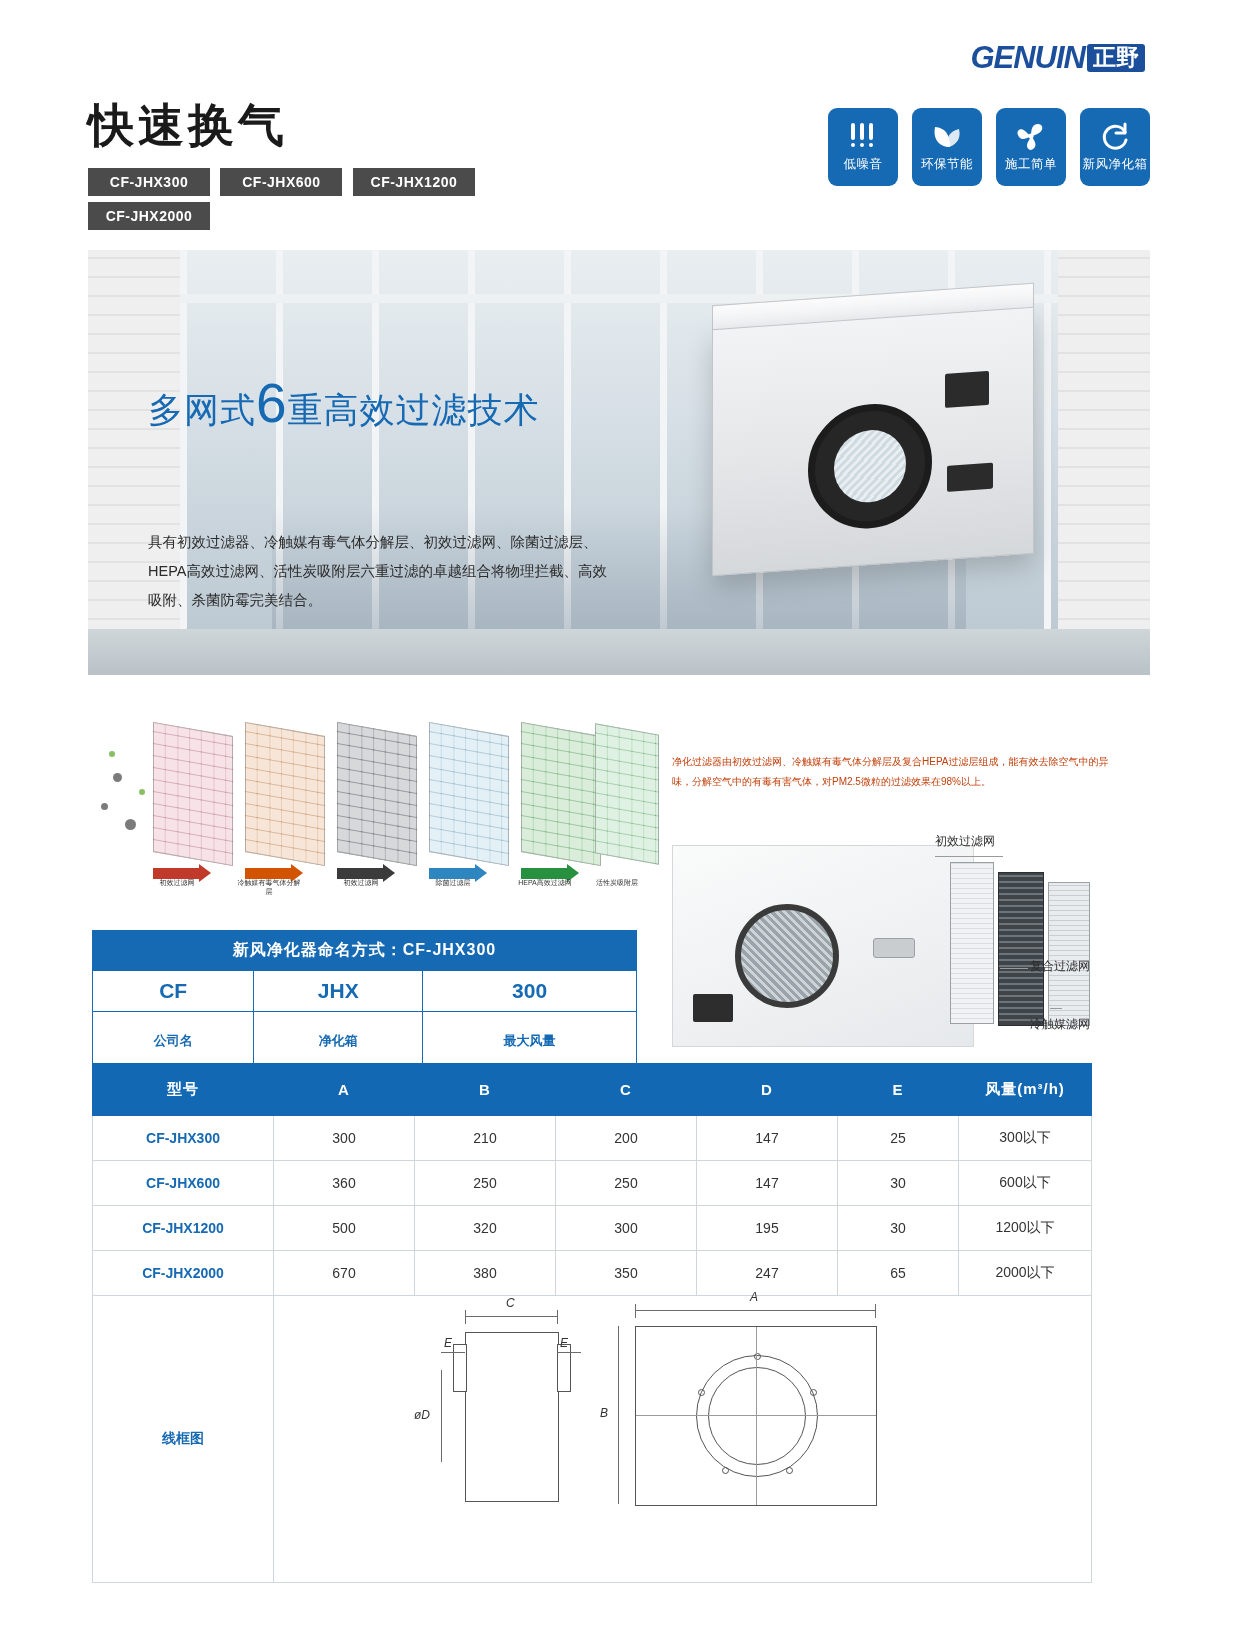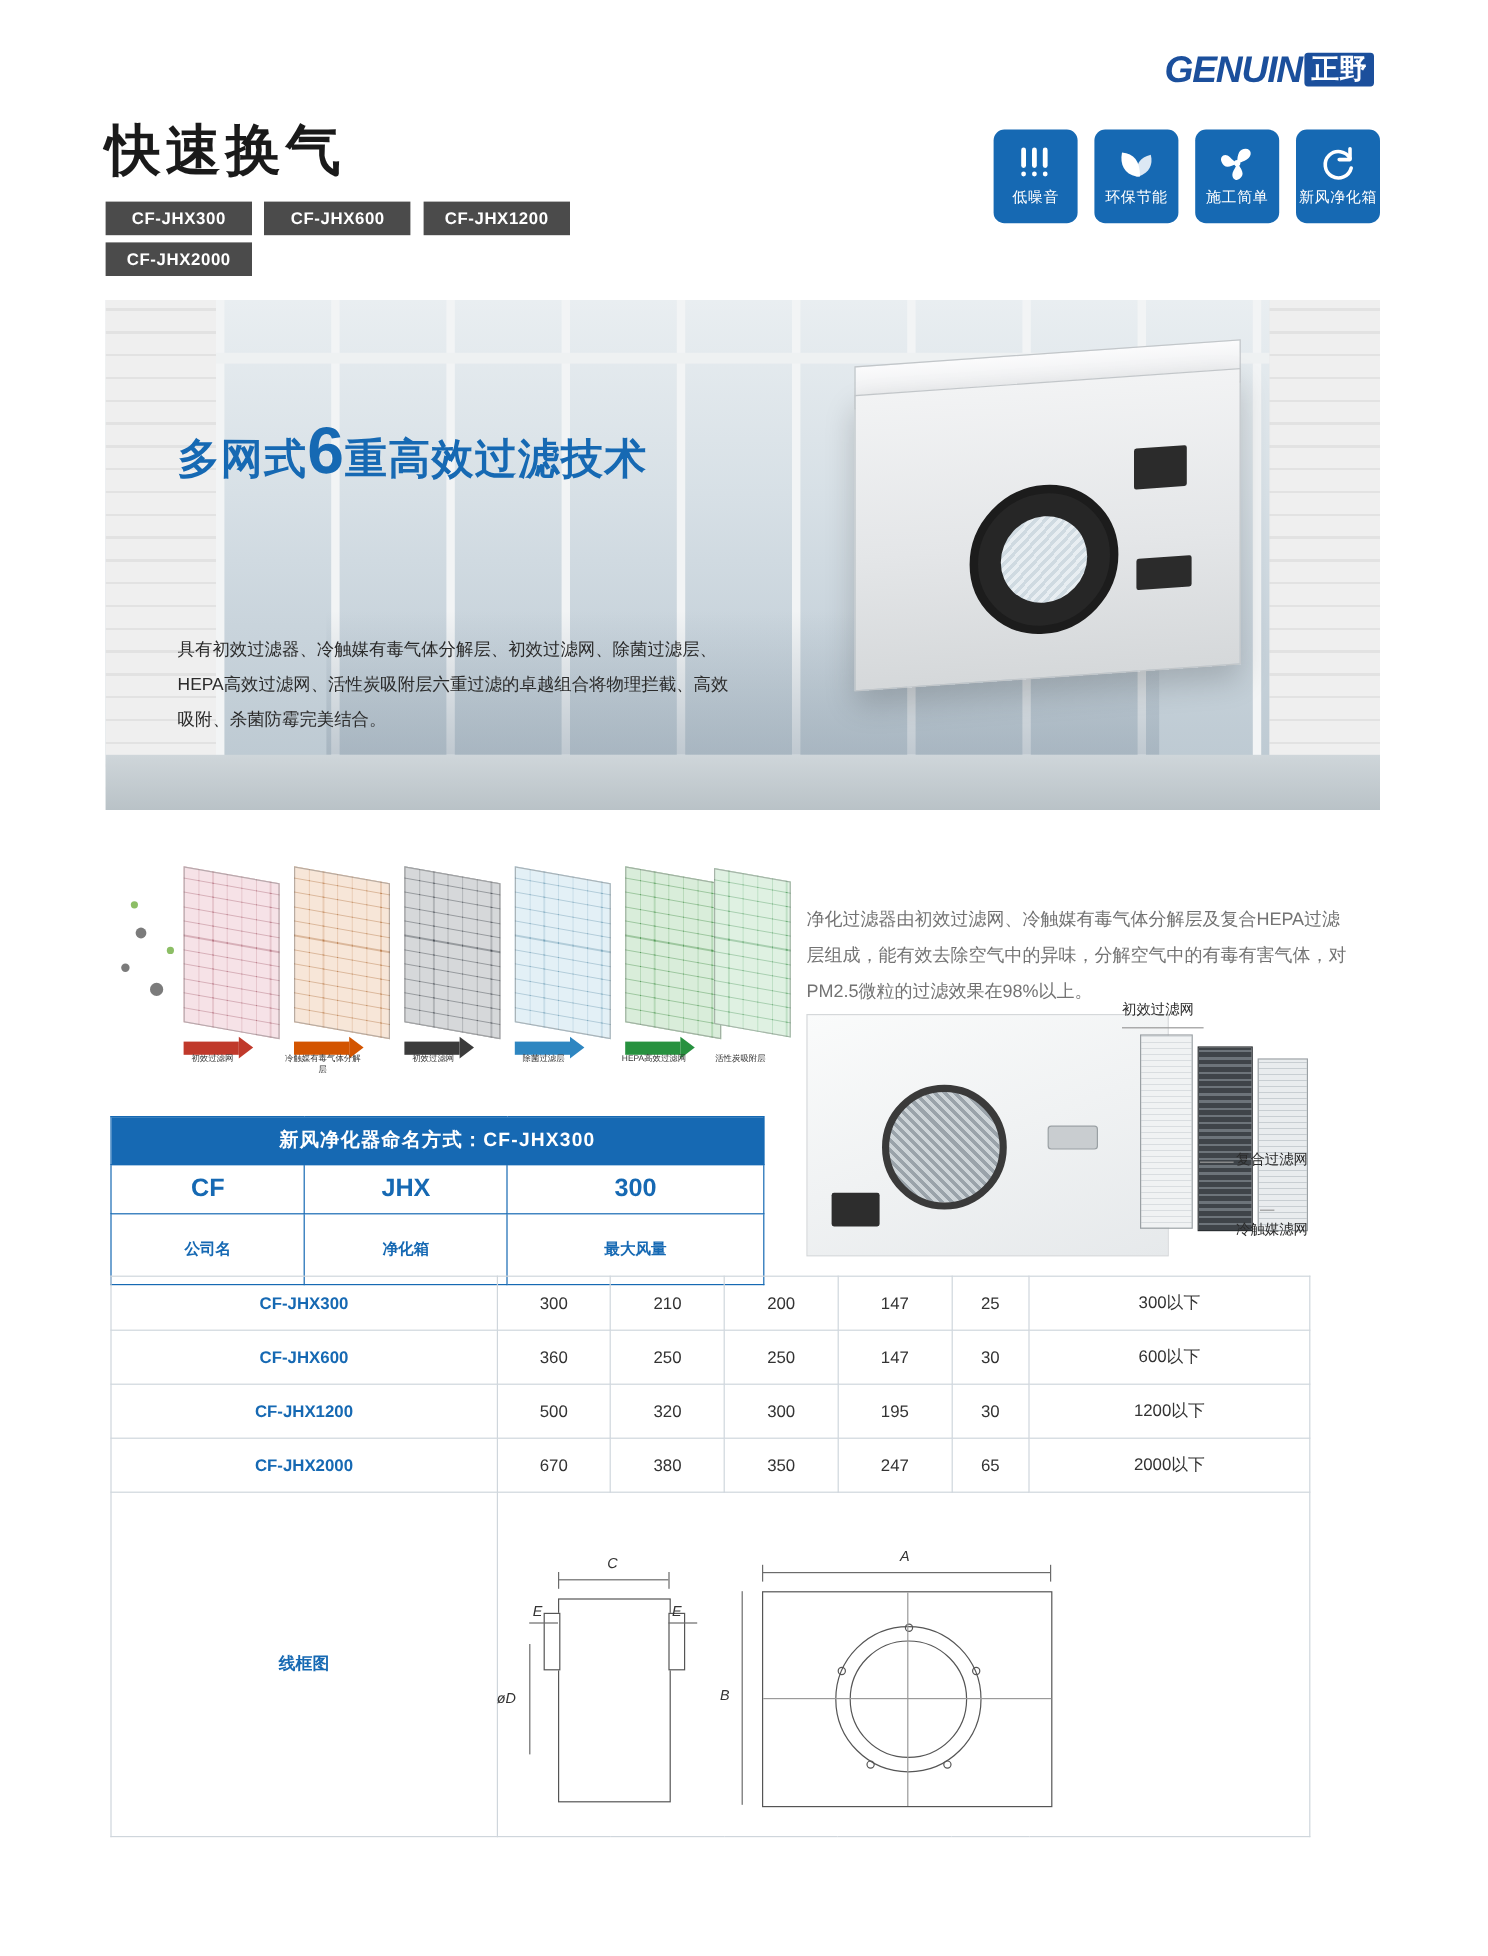--- a/index.html
+++ b/index.html
@@ -88,22 +88,22 @@
     background:linear-gradient(180deg,#cfd6da,#b9c2c7);
   }
   .hero .cityline{
     position:absolute;left:92px;right:92px;bottom:46px;height:120px;
     background:linear-gradient(180deg,rgba(255,255,255,0) 0%,rgba(150,165,178,.55) 100%);
   }
   .hero-text{
     position:absolute; left:60px; top:95px; width:480px;
   }
   .hero-h1{
-    font-size:35px;font-weight:bold;color:#1669b3;letter-spacing:1px;
-    line-height:1.1; white-space:nowrap;
+    font-size:35px;font-weight:normal;color:#1669b3;letter-spacing:1px;
+    line-height:1.1; white-space:nowrap;margin-top:28px;
   }
   .hero-h1 .big{font-size:55px;color:#1669b3;}
   .hero-h2{
     margin-top:18px;font-size:32px;font-weight:bold;color:#1669b3;letter-spacing:1px;
     white-space:nowrap;
   }
   .hero-p{
     position:absolute;left:60px;top:278px;width:460px;
     font-size:14.5px;line-height:2.0;color:#2b2b2b;
   }
@@ -140,21 +140,21 @@
   .device .latch1{left:232px;top:60px;width:44px;height:34px;}
   .device .latch2{left:234px;top:152px;width:46px;height:26px;}
 
   
   .sec2-title{
     position:absolute;left:672px;top:700px;
     font-size:31px;font-weight:bold;color:#1669b3;letter-spacing:2px;
   }
   .sec2-p{
     position:absolute;left:672px;top:752px;width:455px;
-    font-size:15px;line-height:2.0;color:#737373;
+    font-size:10px;line-height:2.0;color:#c2410c;
   }
 
   
   .filters{
     position:absolute;left:95px;top:715px;width:540px;height:185px;
   }
   .fpanel{
     position:absolute;top:14px;width:78px;height:128px;
     transform:skewY(10deg);
     border:1px solid rgba(0,0,0,.25);
@@ -442,20 +442,29 @@
     <tr class="r2">
       <td>公司名</td>
       <td>净化箱</td>
       <td>最大风量</td>
     </tr>
   </tbody>
     </table>
 
   <table class="spec">
     <tbody>
+        <tr>
+      <th style="width:180px">型号</th>
+      <th style="width:140px">A</th>
+      <th style="width:140px">B</th>
+      <th style="width:140px">C</th>
+      <th style="width:140px">D</th>
+      <th style="width:120px">E</th>
+      <th>风量(m³/h)</th>
+    </tr>
     <tr>
       <td class="model">CF-JHX300</td>
       <td>300</td>
       <td>210</td>
       <td>200</td>
       <td>147</td>
       <td>25</td>
       <td>300以下</td>
     </tr>
     <tr>

